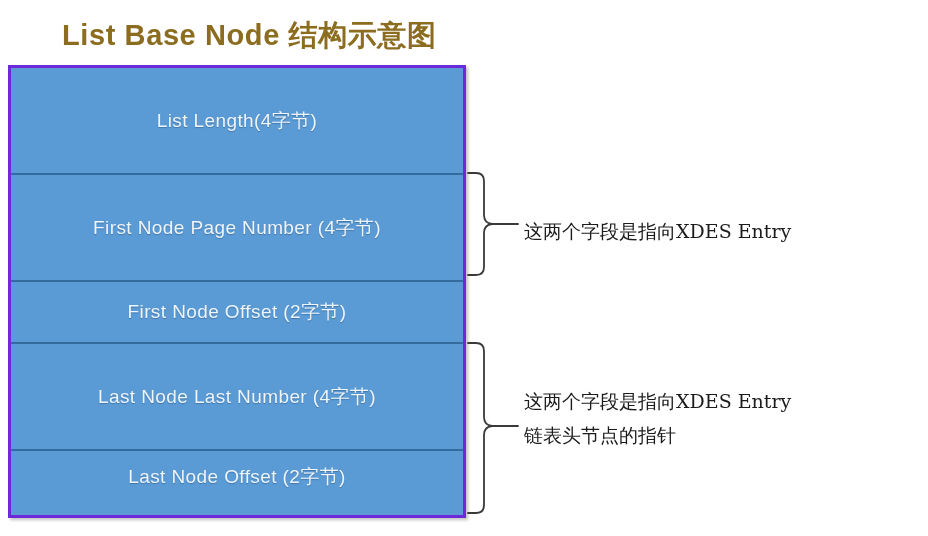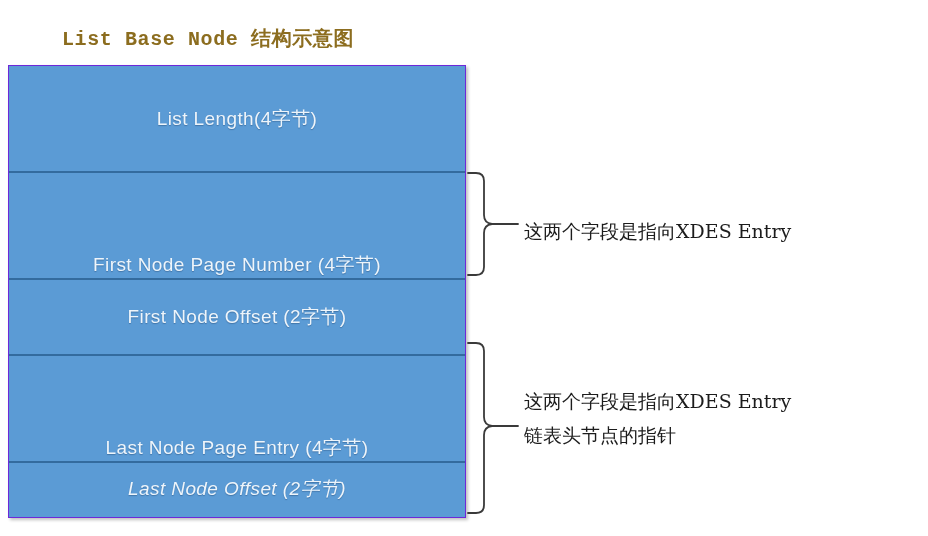--- a/index.html
+++ b/index.html
@@ -13,61 +13,60 @@
     position: relative;
     overflow: hidden;
     font-family: "Liberation Sans", "DejaVu Sans", sans-serif;
   }
 
   
   #diagram-title {
     position: absolute;
     left: 62px;
     top: 16px;
-    font-family: Liberation Mono, monospace;
-    font-size: 20px;
+    font-family: Liberation Sans, sans-serif;
+    font-size: 29px;
     font-weight: bold;
     letter-spacing: 0.6px;
     color: #8c6d1f;
     white-space: nowrap;
-    margin-top: 9px;
   }
 
   
   #struct-stack {
     position: absolute;
     left: 8px;
     top: 65px;
     width: 458px;
     height: 453px;
     box-sizing: border-box;
-    border: 1px solid #6d28d9;
+    border: 3px solid #6d28d9;
     background: #5b9bd5;
     box-shadow: 2px 2px 3px rgba(0,0,0,0.25);
   }
   .struct-field {
     position: relative;
     box-sizing: border-box;
     width: 100%;
     background: #5b9bd5;
     display: flex;
     align-items: center;
     justify-content: center;
     color: #eef5fb;
     font-size: 19px;
     letter-spacing: 0.4px;
     text-shadow: 0 1px 1px rgba(20,50,85,0.35);
   }
   .struct-field + .struct-field {
     border-top: 2px solid #336b9e;
   }
   .f-h106 { height: 105px; }
-  .f-h107 { height: 107px; align-items: flex-end; }
-  .f-h63  { height: 76px;  }
-  .f-h70  { height: 53px; font-style: italic;  }
+  .f-h107 { height: 107px; }
+  .f-h63  { height: 62px;  }
+  .f-h70  { height: 53px;  }
 
   
   .brace {
     position: absolute;
     left: 466px;
   }
   .brace svg { display: block; overflow: visible; }
 
   .annotation {
     position: absolute;
@@ -95,21 +94,21 @@
 
   <div class="struct-field f-h107">
     <span>First Node Page Number (4字节)</span>
   </div>
 
   <div class="struct-field f-h63">
     <span>First Node Offset (2字节)</span>
   </div>
 
   <div class="struct-field f-h107">
-    <span>Last Node Page Entry (4字节)</span>
+    <span>Last Node Last Number (4字节)</span>
   </div>
 
   <div class="struct-field f-h70">
     <span>Last Node Offset (2字节)</span>
   </div>
 
 </div>
 
 <div class="brace" style="top:171px;">
   <svg width="62" height="108" viewBox="0 0 62 108" fill="none">

